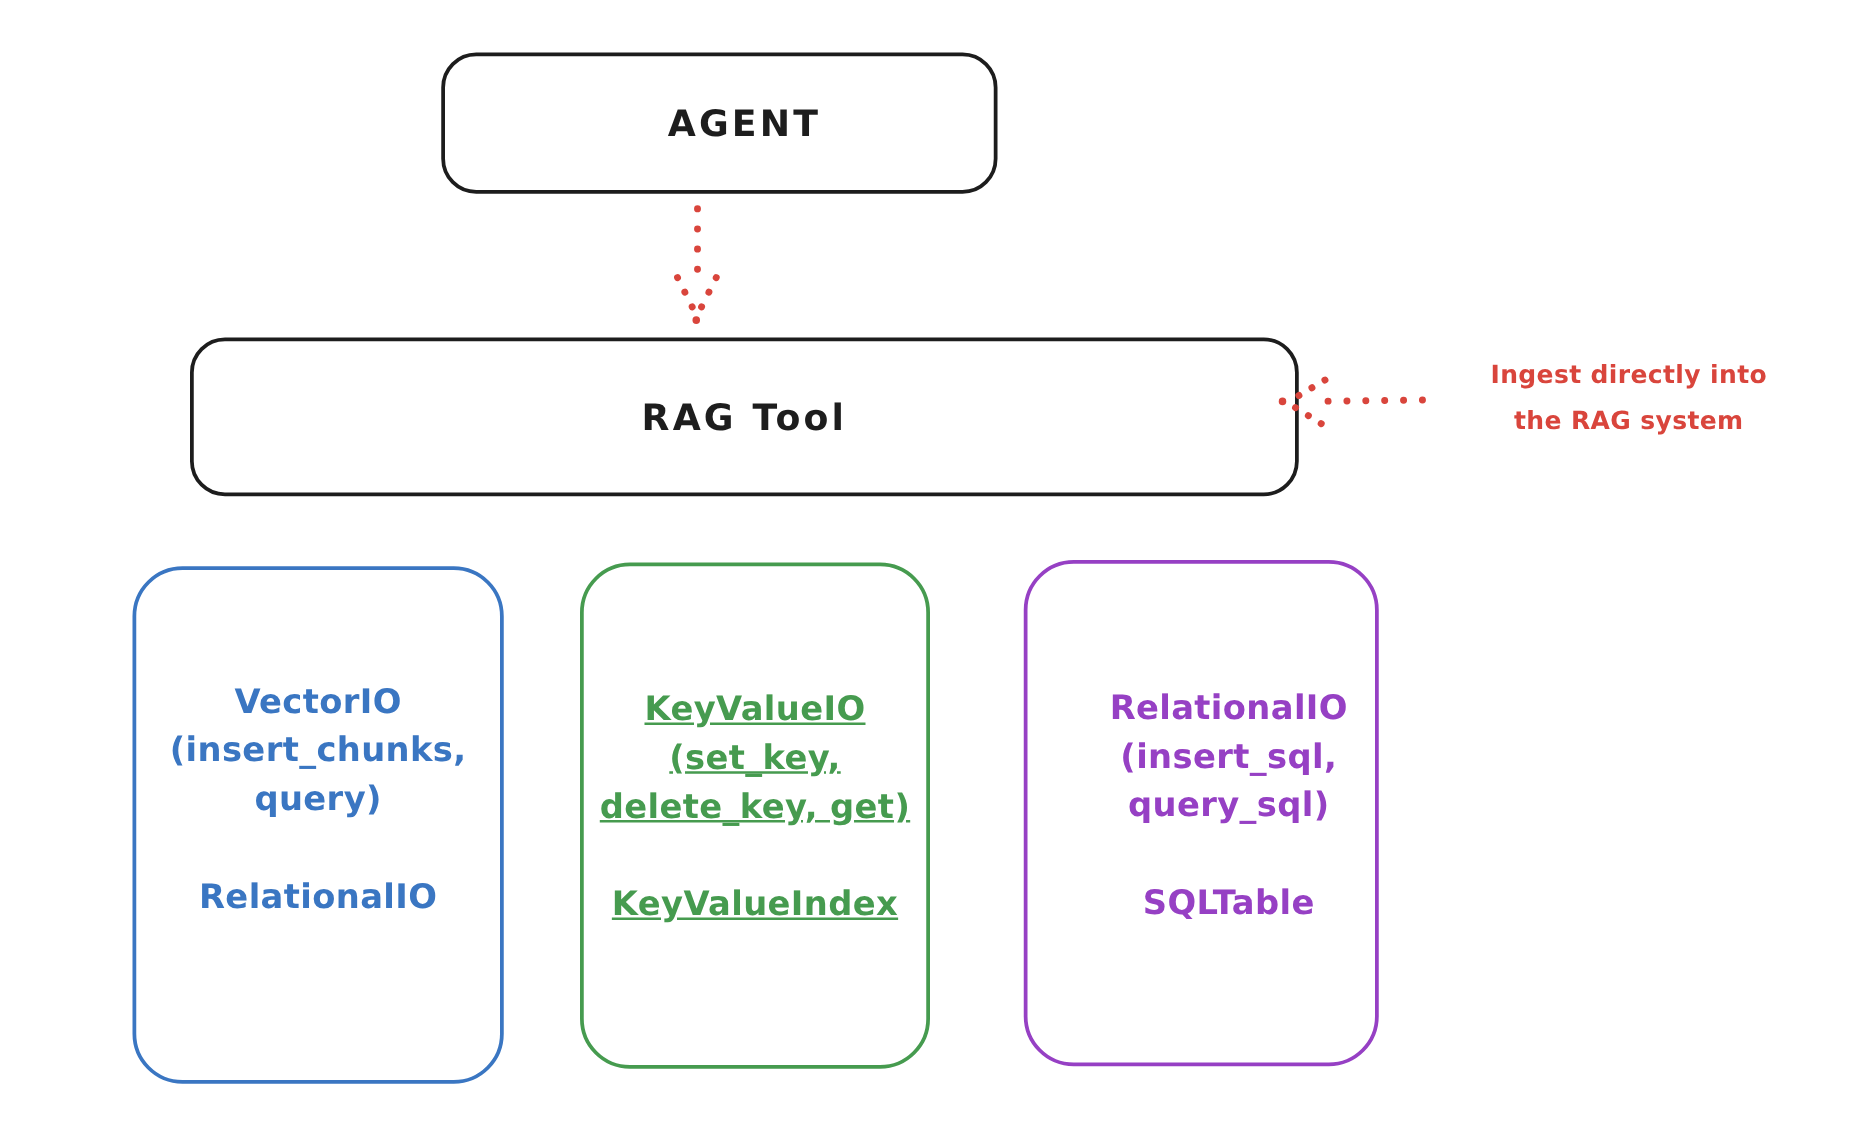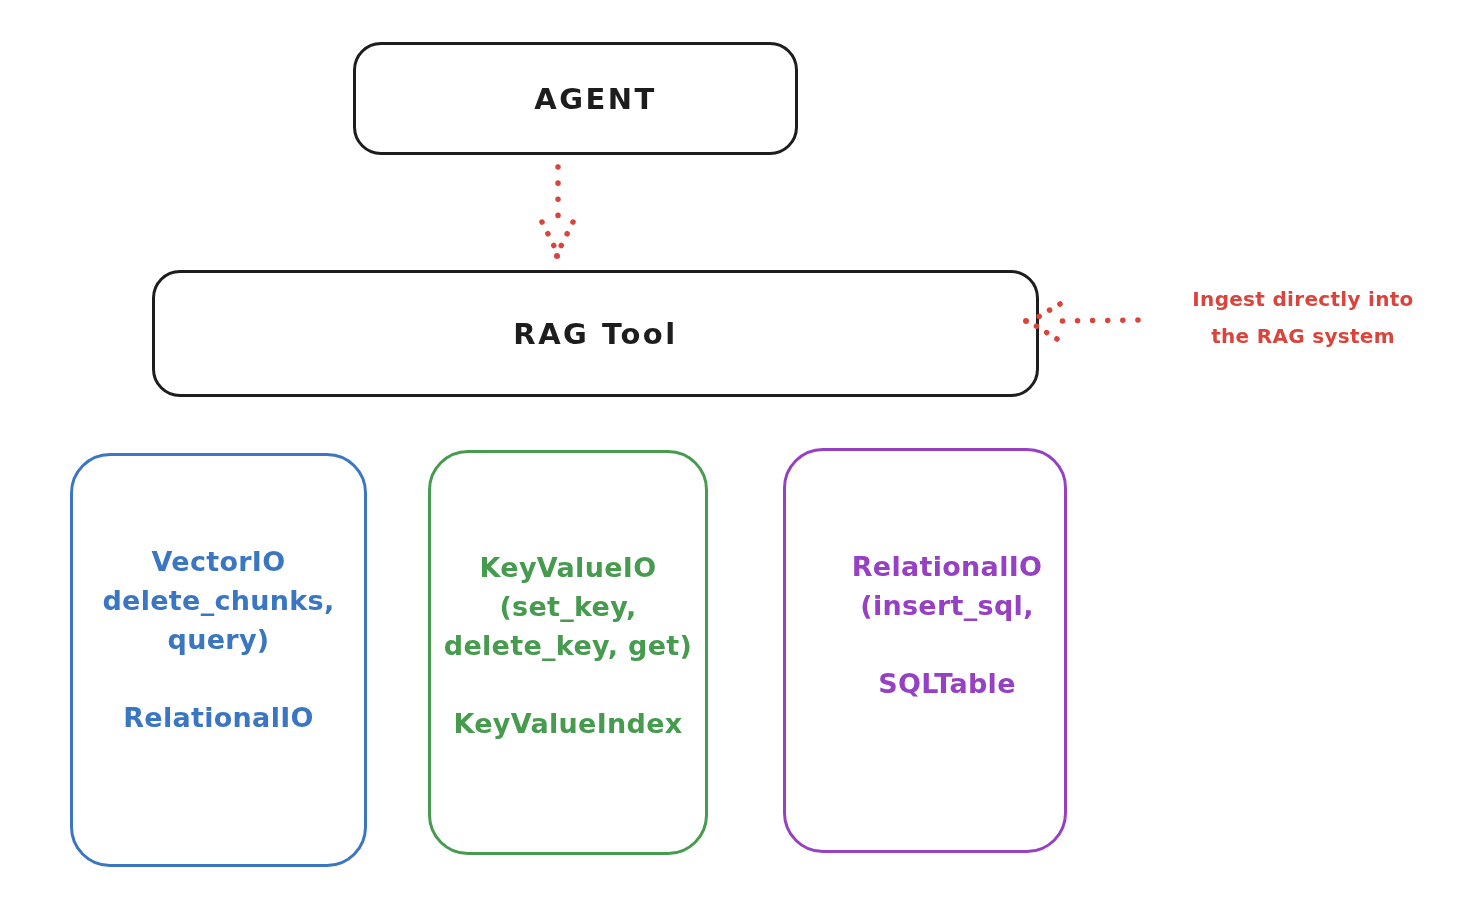--- a/index.html
+++ b/index.html
@@ -53,20 +53,21 @@
   }
   .annotation div { white-space: nowrap; }
 
   
   .card {
     position: absolute;
     background: #ffffff;
     border-radius: 40px;
     border: 3px solid #888;
     text-align: center;
+    margin-left: 36px;
   }
   .card .content {
     display: flex;
     flex-direction: column;
     align-items: center;
     font-size: 27px;
     font-weight: bold;
     line-height: 39px;
     letter-spacing: 0.3px;
   }
@@ -120,36 +121,37 @@
   </svg>
 
   <div class="annotation">
     <div>Ingest directly into</div>
     <div>the RAG system</div>
   </div>
 
   <div class="card vector" style="border-color: rgb(58, 118, 194);">
     <div class="content" style="color: rgb(58, 118, 194);">
       <div class="line">VectorIO</div>
-      <div class="line">delete_chunks,</div>
+      <div class="line">(insert_chunks,</div>
       <div class="line">query)</div>
       <div class="index-line">RelationalIO</div>
     </div>
   </div>
 
   <div class="card keyvalue" style="border-color: rgb(70, 155, 79);">
-    <div class="content" style="color: rgb(70, 155, 79);">
+    <div class="content" style="color: rgb(70, 155, 79); text-decoration: underline;">
       <div class="line">KeyValueIO</div>
       <div class="line">(set_key,</div>
       <div class="line">delete_key, get)</div>
       <div class="index-line">KeyValueIndex</div>
     </div>
   </div>
 
   <div class="card relational" style="border-color: rgb(150, 64, 196);">
     <div class="content" style="color: rgb(150, 64, 196);">
       <div class="line">RelationalIO</div>
       <div class="line">(insert_sql,</div>
+      <div class="line">query_sql)</div>
       <div class="index-line">SQLTable</div>
     </div>
   </div>
 
 </div>
 
 </body></html>

